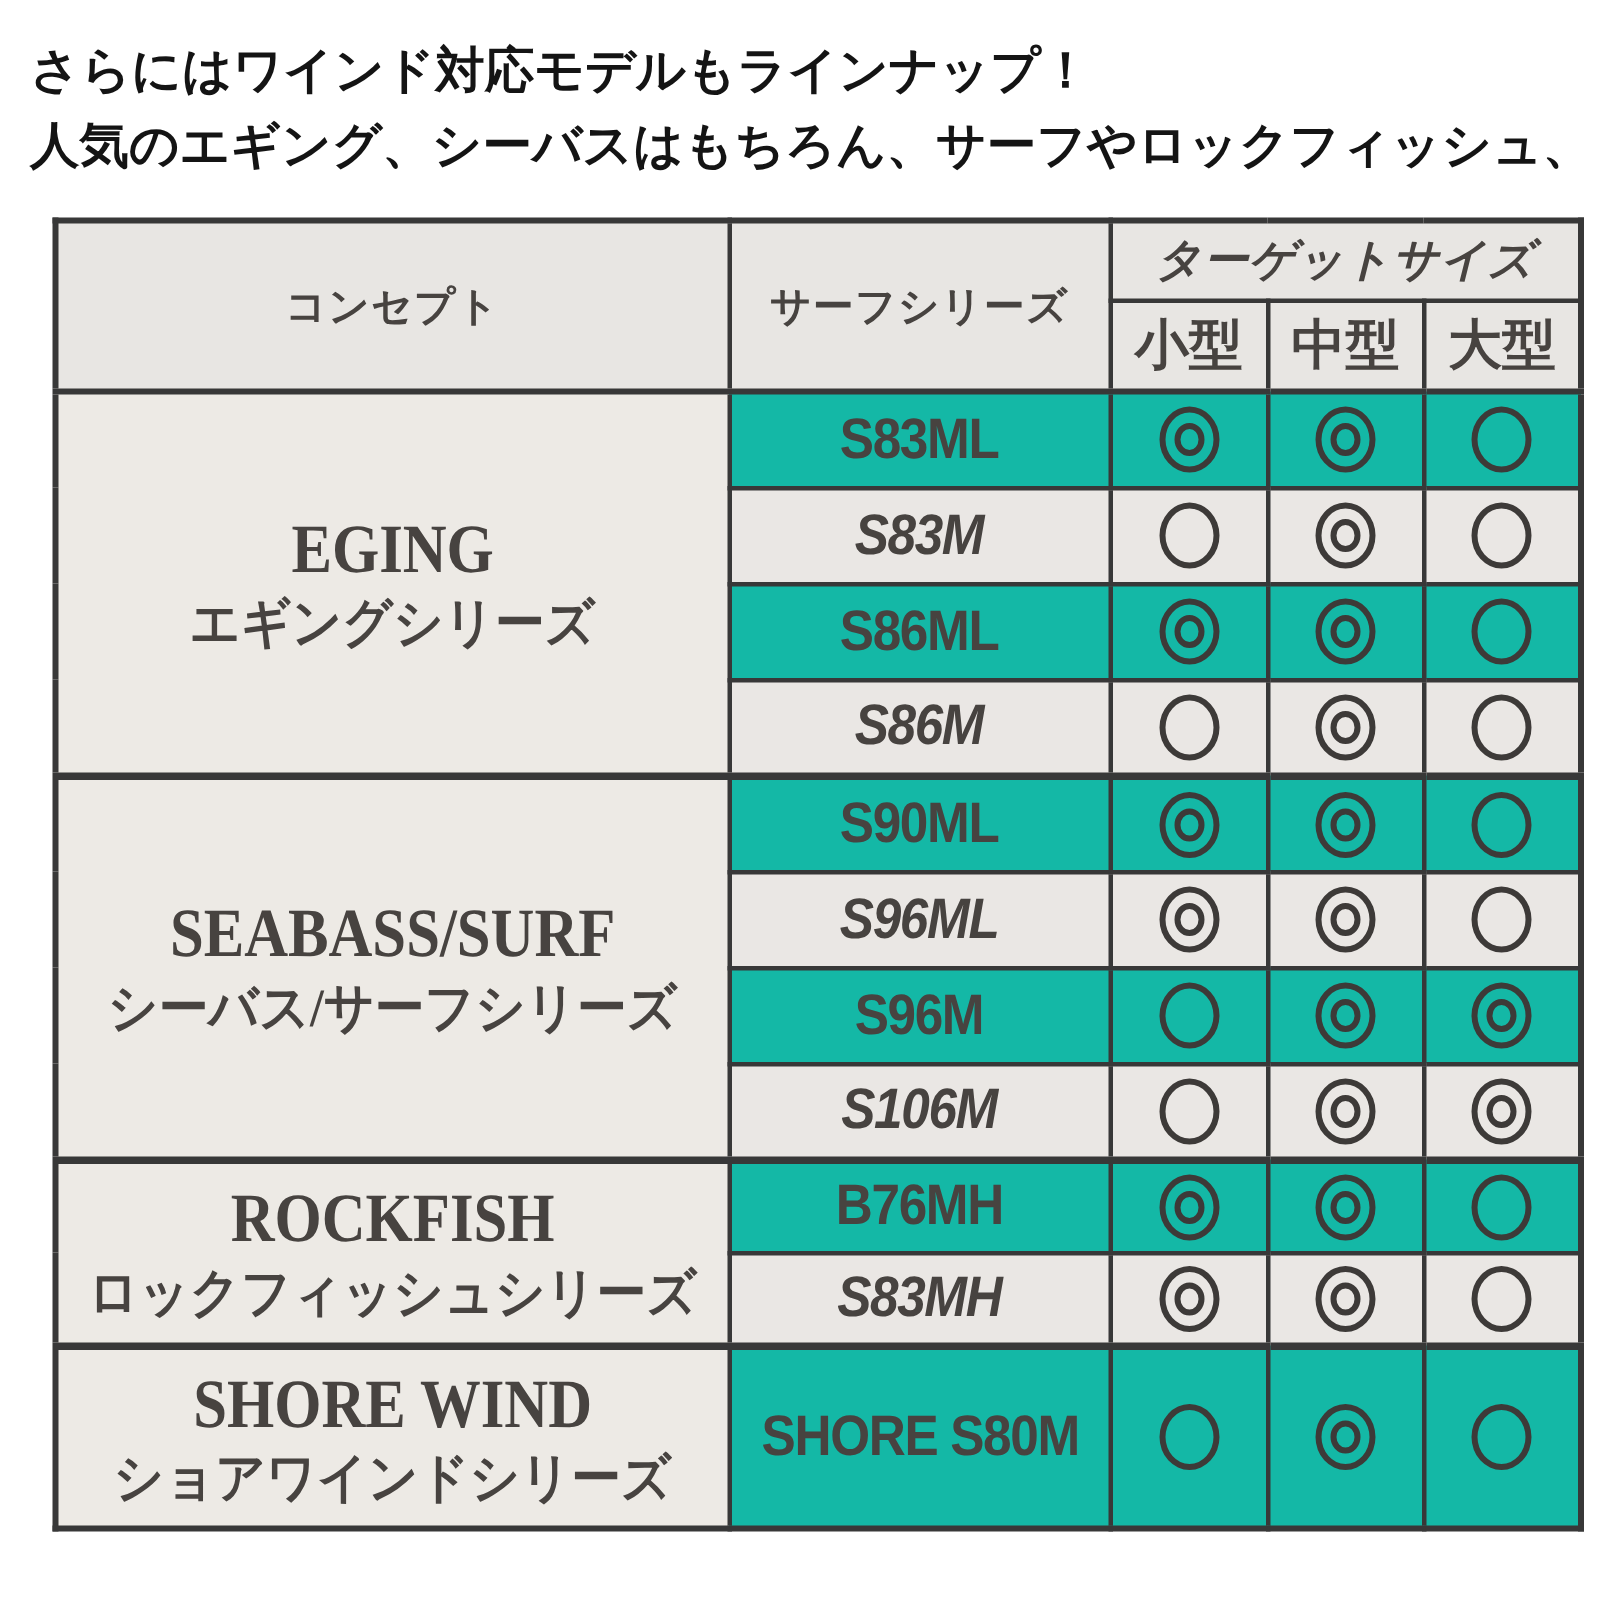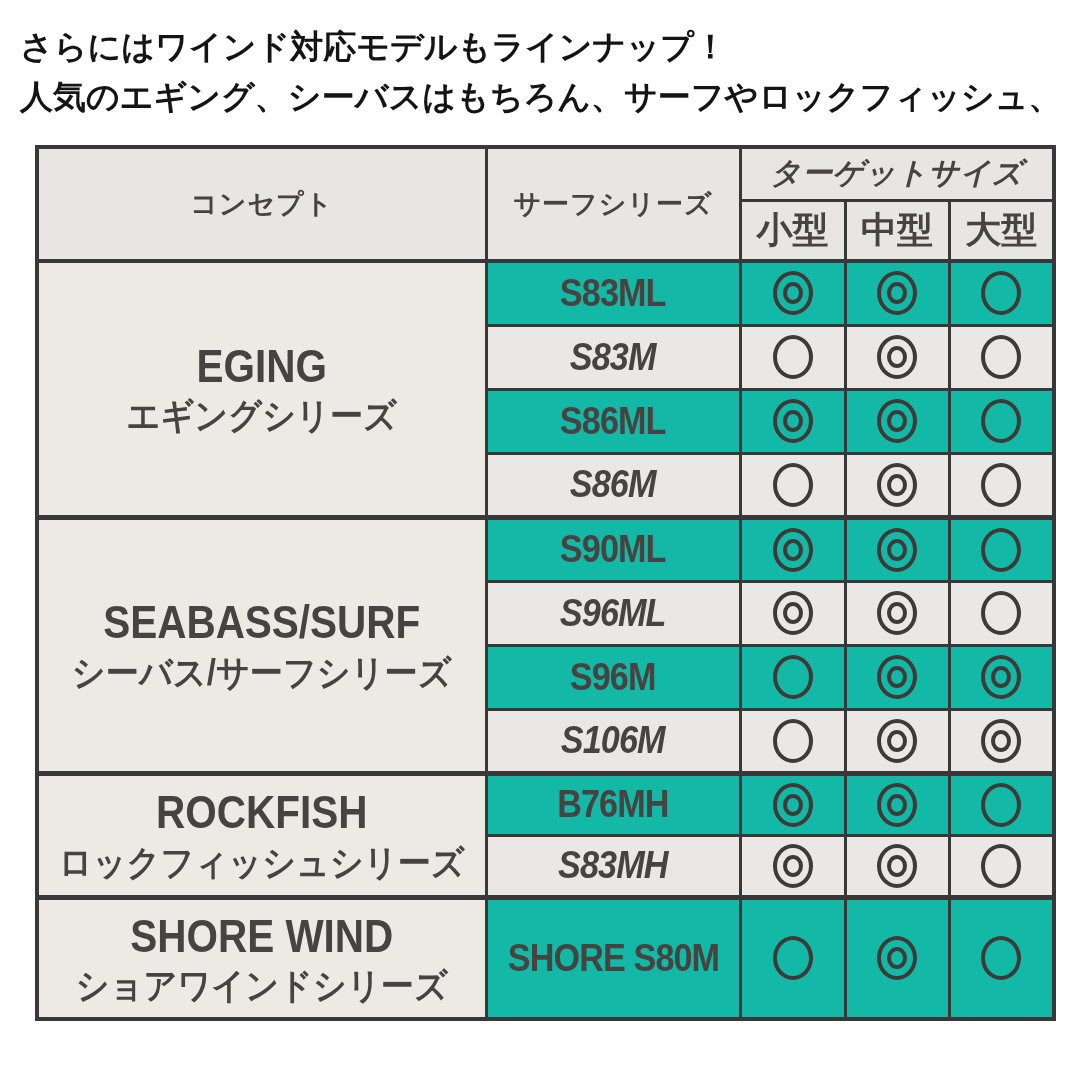--- a/index.html
+++ b/index.html
@@ -32,21 +32,21 @@
   thead tr.sub th{}
   thead th.h-main{}
   thead tr:last-child th,thead th[rowspan]{border-bottom-width:4px;}
   
   tr.row{height:64px;}
   tr.row-short{height:62px;}
   tr.row-tall{height:122px;}
   tr.light td{background:#14b8a6;}
   tr.dark td{background:#eae7e4;font-style:italic;}
   tr.sec-start td{border-top-width:5px;margin-left:32px;}
-  td.concept{background:#edeae5 !important;}
+  td.concept{background:#edeae5 !important;font-family:Liberation Serif, serif;}
   td.concept .en{
     font-size:46px;line-height:1.18;transform:scaleX(0.88);transform-origin:center;
     white-space:nowrap;letter-spacing:0px;
   }
   td.concept .ja{
     font-size:36px;line-height:1.25;transform:scaleX(0.92);transform-origin:center;
     white-space:nowrap;
   }
   td.model{
     font-size:38px;letter-spacing:-1px;white-space:nowrap;

